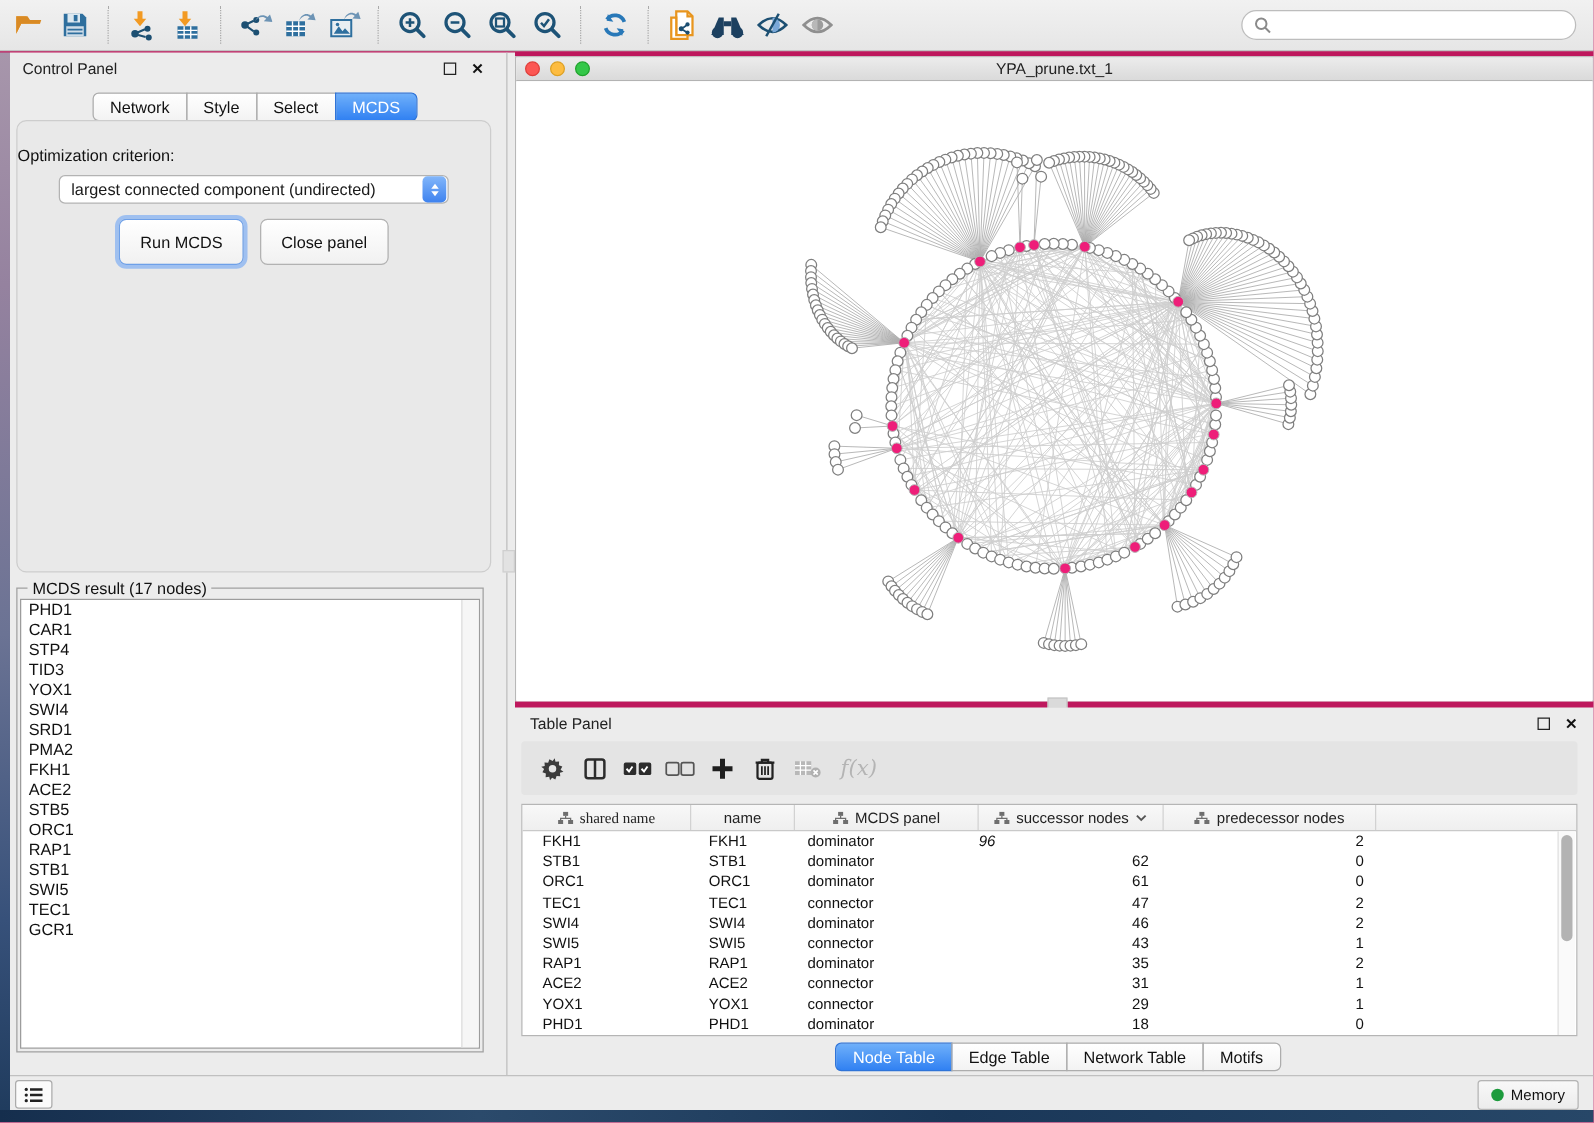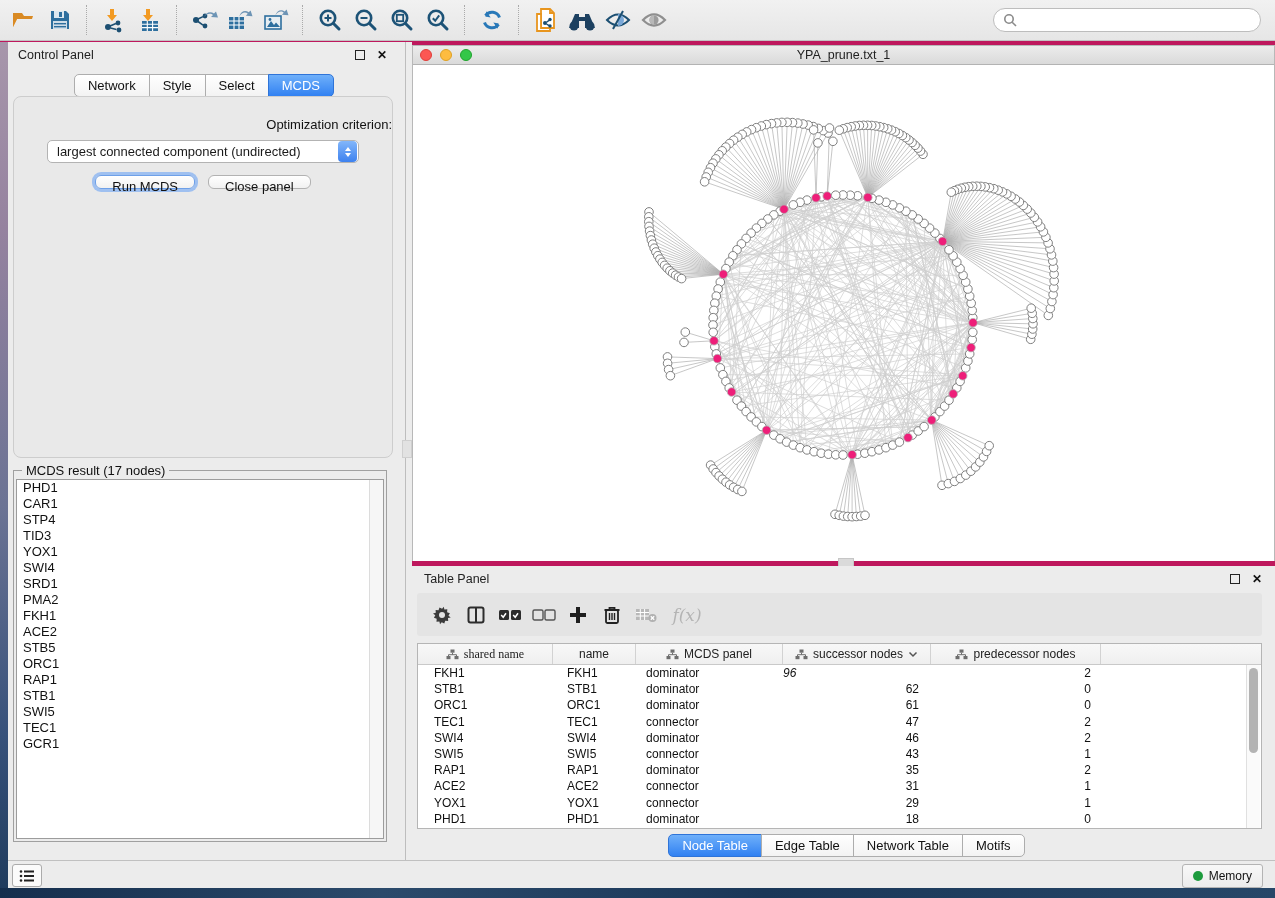--- a/index.html
+++ b/index.html
@@ -19,28 +19,28 @@
   .panel-title .sp{flex:1;}
   .wbtn{width:16px;height:16px;display:flex;align-items:center;justify-content:center;margin-left:6px;}
   .float-square{width:8px;height:8px;border:1.6px solid #222;}
   .close-x{font-size:12px;font-weight:bold;color:#111;line-height:1;}
   .seg-row{display:flex;justify-content:center;margin-top:6px;}
   .seg{height:21px;line-height:21px;padding:0 13px;font-size:13px;background:linear-gradient(#ffffff,#f3f3f3);border:1px solid #adadad;margin-left:-1px;color:#111;}
   .seg.first{border-radius:5px 0 0 5px;margin-left:0;}
   .seg.last{border-radius:0 5px 5px 0;}
   .seg.active{background:linear-gradient(#6fb0fa,#3181f2);border-color:#2f74d8;color:#fff;}
   .tabcard{position:absolute;left:5px;top:54px;width:380px;height:362px;background:#e9e9e9;border:1px solid #cdcdcd;border-radius:8px;box-sizing:border-box;}
-  .opt-label{text-align:right;margin-top:20px;font-size:13px;color:#111;}
+  .opt-label{text-align:left;margin-top:20px;font-size:13px;color:#111;}
   .combo{margin:8px auto 0 auto;width:312px;height:23px;background:#fff;border:1px solid #b3b3b3;border-radius:5px;display:flex;align-items:center;box-sizing:border-box;}
   .combo .val{flex:1;font-size:13px;padding-left:9px;white-space:nowrap;overflow:hidden;}
   .stepper{width:19px;height:21px;border-radius:4px;background:linear-gradient(#82b6fa,#3e82ef);margin-right:1px;display:flex;flex-direction:column;align-items:center;justify-content:center;gap:2px;}
   .tri-up{width:0;height:0;border-left:3.5px solid transparent;border-right:3.5px solid transparent;border-bottom:4.5px solid #fff;}
   .tri-dn{width:0;height:0;border-left:3.5px solid transparent;border-right:3.5px solid transparent;border-top:4.5px solid #fff;}
   .btn-row{display:flex;justify-content:center;gap:13px;margin-top:12px;}
-  .pushbtn{height:14px;line-height:21px;padding:0 16px;font-size:13px;background:linear-gradient(#ffffff,#f1f1f1);border:1px solid #b2b2b2;border-radius:6px;color:#111;box-sizing:border-box;}
+  .pushbtn{height:37px;line-height:21px;padding:0 16px;font-size:13px;background:linear-gradient(#ffffff,#f1f1f1);border:1px solid #b2b2b2;border-radius:6px;color:#111;box-sizing:border-box;}
   .pushbtn.focused{box-shadow:0 0 0 3px rgba(110,165,245,.6);border-color:#6ea0e8;}
   .resultbox{position:absolute;left:5px;top:428px;width:372px;height:370px;border:1px solid #a0a0a0;background:#ececec;}
   .resultbox .legend{position:absolute;left:8px;top:-8px;background:#ececec;padding:0 4px;font-size:13px;color:#111;}
   .resultlist{position:absolute;left:2px;top:8px;right:2px;bottom:2px;background:#fff;border:1px solid #9c9c9c;overflow:hidden;}
   .mcds-item{font-size:13px;line-height:16px;padding-left:6px;color:#111;}
   .vtrack{position:absolute;right:0;top:0;bottom:0;width:13px;background:#f6f6f6;border-left:1px solid #dcdcdc;}
   
   .vsplit{position:absolute;left:400px;top:42px;width:12px;height:818px;background:#ececec;}
   .vsplit .line{position:absolute;left:5px;top:0;bottom:0;width:1px;background:#bdbdbd;}
   .vgrip{position:absolute;left:2px;top:398px;width:8px;height:16px;background:#e2e2e2;border:1px solid #cfcfcf;}

